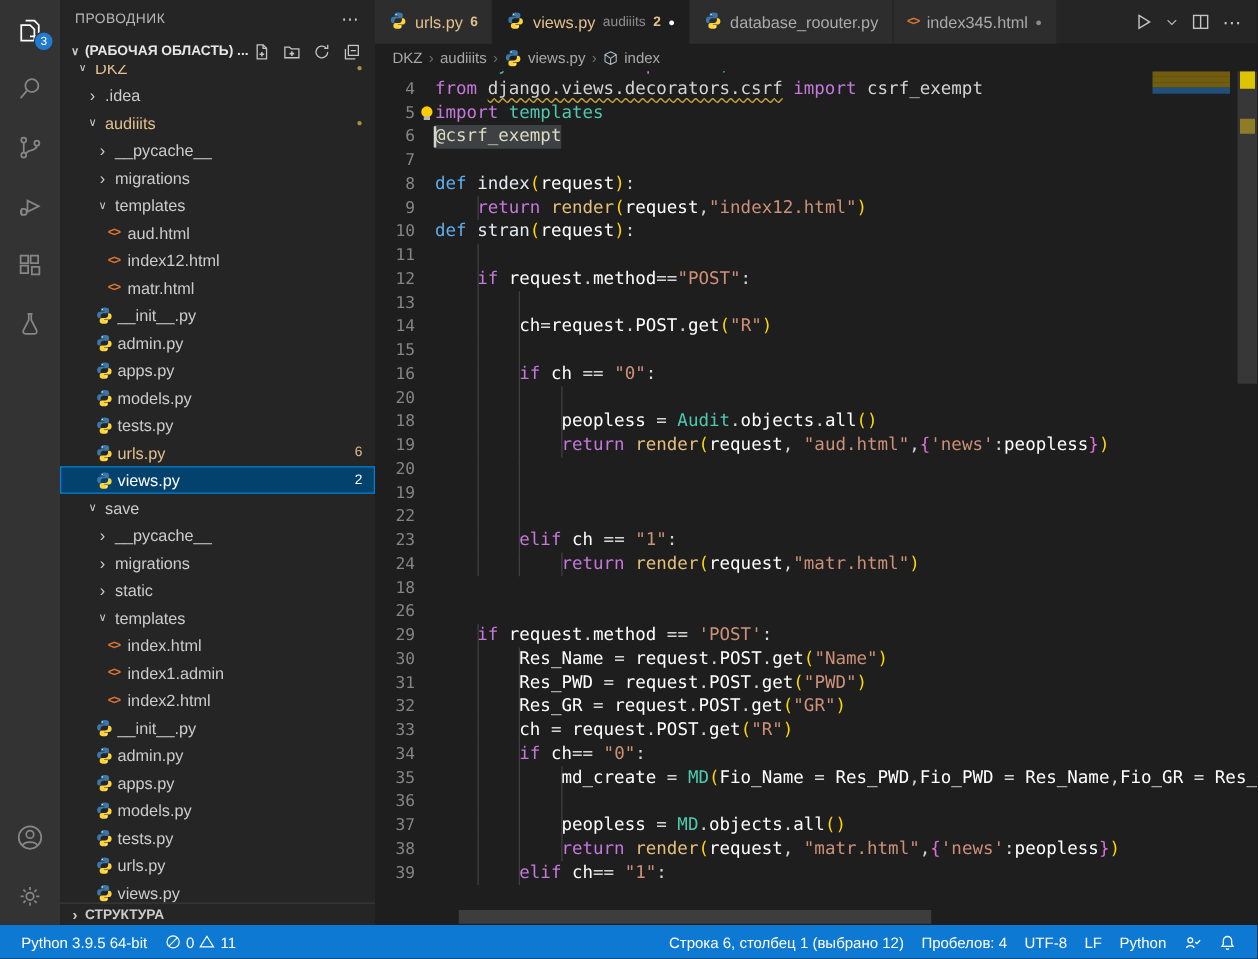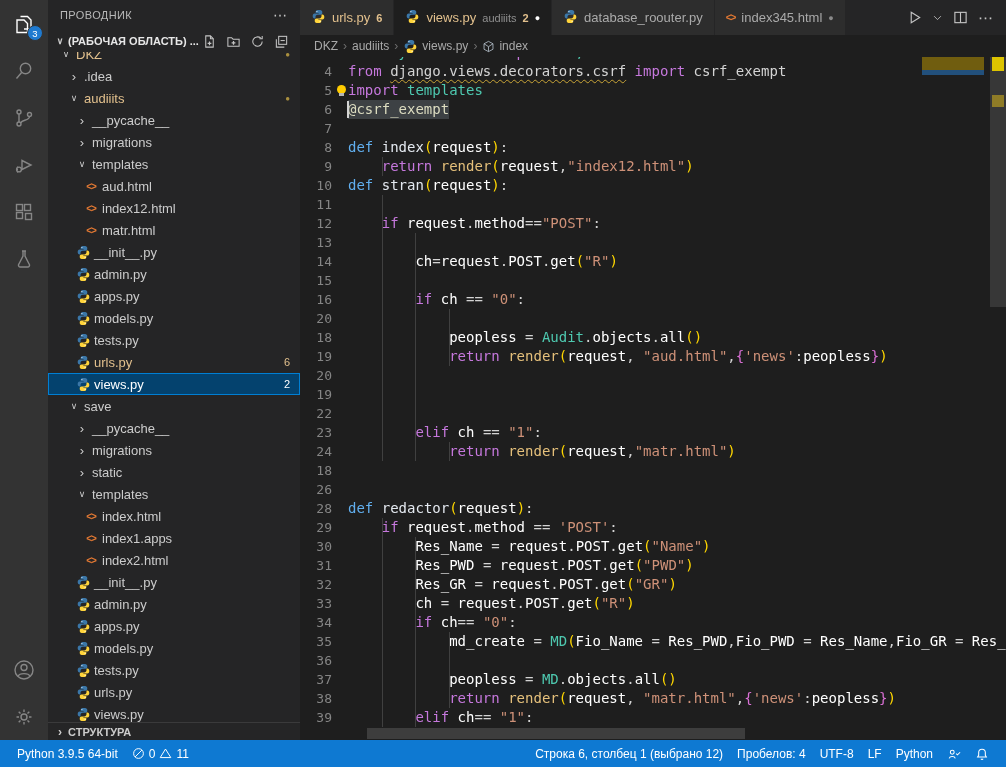--- a/index.html
+++ b/index.html
@@ -376,21 +376,21 @@
         </div>
         <div class="trow">
           <span class="inner-shift" style="display: flex; align-items: center; width: 100%; padding-left: 34px;">
             <span class="ficon htmlg">&lt;&gt;</span>
             <span class="tlabel">index.html</span>
           </span>
         </div>
         <div class="trow">
           <span class="inner-shift" style="display: flex; align-items: center; width: 100%; padding-left: 34px;">
             <span class="ficon htmlg">&lt;&gt;</span>
-            <span class="tlabel">index1.apps</span>
+            <span class="tlabel">index1.admin</span>
           </span>
         </div>
         <div class="trow">
           <span class="inner-shift" style="display: flex; align-items: center; width: 100%; padding-left: 34px;">
             <span class="ficon htmlg">&lt;&gt;</span>
             <span class="tlabel">index2.html</span>
           </span>
         </div>
         <div class="trow">
           <span class="inner-shift" style="display: flex; align-items: center; width: 100%; padding-left: 26px;">
@@ -599,21 +599,20 @@
           <div class="cl"><span class="ln">20</span><div class="ig" style="left: 81.72px;"></div><div class="ig" style="left: 115.44px;"></div><div class="ig" style="left: 149.16px;"></div><span class="ct"></span></div>
           <div class="cl"><span class="ln">18</span><div class="ig" style="left: 81.72px;"></div><div class="ig" style="left: 115.44px;"></div><div class="ig" style="left: 149.16px;"></div><span class="ct"><span class="c-txt">            </span><span class="c-var">peopless</span><span class="c-txt"> = </span><span class="c-cls">Audit</span><span class="c-txt">.</span><span class="c-var">objects</span><span class="c-txt">.</span><span class="c-var">all</span><span class="c-p1">()</span></span></div>
           <div class="cl"><span class="ln">19</span><div class="ig" style="left: 81.72px;"></div><div class="ig" style="left: 115.44px;"></div><div class="ig" style="left: 149.16px;"></div><span class="ct"><span class="c-txt">            </span><span class="c-kw">return</span><span class="c-txt"> </span><span class="c-call">render</span><span class="c-p1">(</span><span class="c-var">request</span><span class="c-txt">, </span><span class="c-str">"aud.html"</span><span class="c-txt">,</span><span class="c-p2">{</span><span class="c-str">'news'</span><span class="c-txt">:</span><span class="c-var">peopless</span><span class="c-p2">}</span><span class="c-p1">)</span></span></div>
           <div class="cl"><span class="ln">20</span><div class="ig" style="left: 81.72px;"></div><div class="ig" style="left: 115.44px;"></div><span class="ct"></span></div>
           <div class="cl"><span class="ln">19</span><div class="ig" style="left: 81.72px;"></div><div class="ig" style="left: 115.44px;"></div><span class="ct"></span></div>
           <div class="cl"><span class="ln">22</span><div class="ig" style="left: 81.72px;"></div><div class="ig" style="left: 115.44px;"></div><span class="ct"></span></div>
           <div class="cl"><span class="ln">23</span><div class="ig" style="left: 81.72px;"></div><div class="ig" style="left: 115.44px;"></div><span class="ct"><span class="c-txt">        </span><span class="c-kw">elif</span><span class="c-txt"> </span><span class="c-var">ch</span><span class="c-txt"> == </span><span class="c-str">"1"</span><span class="c-txt">:</span></span></div>
           <div class="cl"><span class="ln">24</span><div class="ig" style="left: 81.72px;"></div><div class="ig" style="left: 115.44px;"></div><div class="ig" style="left: 149.16px;"></div><span class="ct"><span class="c-txt">            </span><span class="c-kw">return</span><span class="c-txt"> </span><span class="c-call">render</span><span class="c-p1">(</span><span class="c-var">request</span><span class="c-txt">,</span><span class="c-str">"matr.html"</span><span class="c-p1">)</span></span></div>
           <div class="cl"><span class="ln">18</span><span class="ct"></span></div>
           <div class="cl"><span class="ln">26</span><span class="ct"></span></div>
-          <div class="cl"><span class="ln">28</span><span class="ct"><span class="c-def">def</span><span class="c-txt"> </span><span class="c-fn">redactor</span><span class="c-p1">(</span><span class="c-var">request</span><span class="c-p1">)</span><span class="c-txt">:</span></span></div>
           <div class="cl"><span class="ln">29</span><div class="ig" style="left: 81.72px;"></div><span class="ct"><span class="c-txt">    </span><span class="c-kw">if</span><span class="c-txt"> </span><span class="c-var">request</span><span class="c-txt">.</span><span class="c-var">method</span><span class="c-txt"> == </span><span class="c-str">'POST'</span><span class="c-txt">:</span></span></div>
           <div class="cl"><span class="ln">30</span><div class="ig" style="left: 81.72px;"></div><div class="ig" style="left: 115.44px;"></div><span class="ct"><span class="c-txt">        </span><span class="c-var">Res_Name</span><span class="c-txt"> = </span><span class="c-var">request</span><span class="c-txt">.</span><span class="c-var">POST</span><span class="c-txt">.</span><span class="c-var">get</span><span class="c-p1">(</span><span class="c-str">"Name"</span><span class="c-p1">)</span></span></div>
           <div class="cl"><span class="ln">31</span><div class="ig" style="left: 81.72px;"></div><div class="ig" style="left: 115.44px;"></div><span class="ct"><span class="c-txt">        </span><span class="c-var">Res_PWD</span><span class="c-txt"> = </span><span class="c-var">request</span><span class="c-txt">.</span><span class="c-var">POST</span><span class="c-txt">.</span><span class="c-var">get</span><span class="c-p1">(</span><span class="c-str">"PWD"</span><span class="c-p1">)</span></span></div>
           <div class="cl"><span class="ln">32</span><div class="ig" style="left: 81.72px;"></div><div class="ig" style="left: 115.44px;"></div><span class="ct"><span class="c-txt">        </span><span class="c-var">Res_GR</span><span class="c-txt"> = </span><span class="c-var">request</span><span class="c-txt">.</span><span class="c-var">POST</span><span class="c-txt">.</span><span class="c-var">get</span><span class="c-p1">(</span><span class="c-str">"GR"</span><span class="c-p1">)</span></span></div>
           <div class="cl"><span class="ln">33</span><div class="ig" style="left: 81.72px;"></div><div class="ig" style="left: 115.44px;"></div><span class="ct"><span class="c-txt">        </span><span class="c-var">ch</span><span class="c-txt"> = </span><span class="c-var">request</span><span class="c-txt">.</span><span class="c-var">POST</span><span class="c-txt">.</span><span class="c-var">get</span><span class="c-p1">(</span><span class="c-str">"R"</span><span class="c-p1">)</span></span></div>
           <div class="cl"><span class="ln">34</span><div class="ig" style="left: 81.72px;"></div><div class="ig" style="left: 115.44px;"></div><span class="ct"><span class="c-txt">        </span><span class="c-kw">if</span><span class="c-txt"> </span><span class="c-var">ch</span><span class="c-txt">== </span><span class="c-str">"0"</span><span class="c-txt">:</span></span></div>
           <div class="cl"><span class="ln">35</span><div class="ig" style="left: 81.72px;"></div><div class="ig" style="left: 115.44px;"></div><div class="ig" style="left: 149.16px;"></div><span class="ct"><span class="c-txt">            </span><span class="c-var">md_create</span><span class="c-txt"> = </span><span class="c-cls">MD</span><span class="c-p1">(</span><span class="c-var">Fio_Name</span><span class="c-txt"> = </span><span class="c-var">Res_PWD</span><span class="c-txt">,</span><span class="c-var">Fio_PWD</span><span class="c-txt"> = </span><span class="c-var">Res_Name</span><span class="c-txt">,</span><span class="c-var">Fio_GR</span><span class="c-txt"> = </span><span class="c-var">Res_GR</span></span></div>
           <div class="cl"><span class="ln">36</span><div class="ig" style="left: 81.72px;"></div><div class="ig" style="left: 115.44px;"></div><div class="ig" style="left: 149.16px;"></div></div>
           <div class="cl"><span class="ln">37</span><div class="ig" style="left: 81.72px;"></div><div class="ig" style="left: 115.44px;"></div><div class="ig" style="left: 149.16px;"></div><span class="ct"><span class="c-txt">            </span><span class="c-var">peopless</span><span class="c-txt"> = </span><span class="c-cls">MD</span><span class="c-txt">.</span><span class="c-var">objects</span><span class="c-txt">.</span><span class="c-var">all</span><span class="c-p1">()</span></span></div>
           <div class="cl"><span class="ln">38</span><div class="ig" style="left: 81.72px;"></div><div class="ig" style="left: 115.44px;"></div><div class="ig" style="left: 149.16px;"></div><span class="ct"><span class="c-txt">            </span><span class="c-kw">return</span><span class="c-txt"> </span><span class="c-call">render</span><span class="c-p1">(</span><span class="c-var">request</span><span class="c-txt">, </span><span class="c-str">"matr.html"</span><span class="c-txt">,</span><span class="c-p2">{</span><span class="c-str">'news'</span><span class="c-txt">:</span><span class="c-var">peopless</span><span class="c-p2">}</span><span class="c-p1">)</span></span></div>

